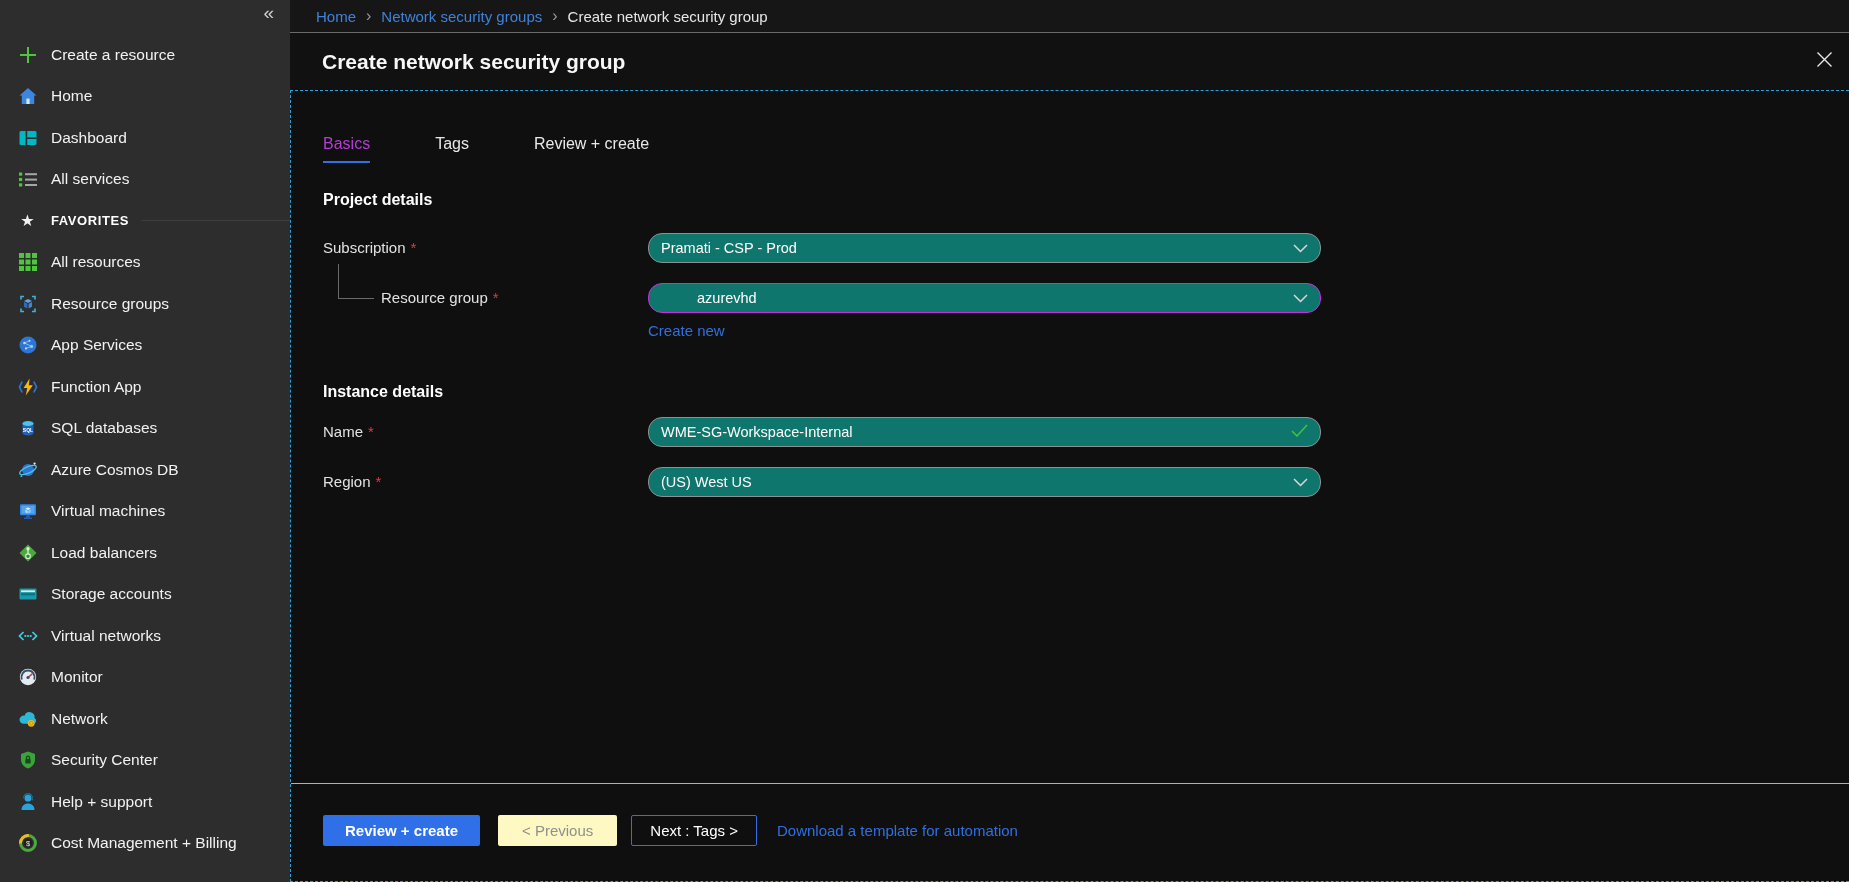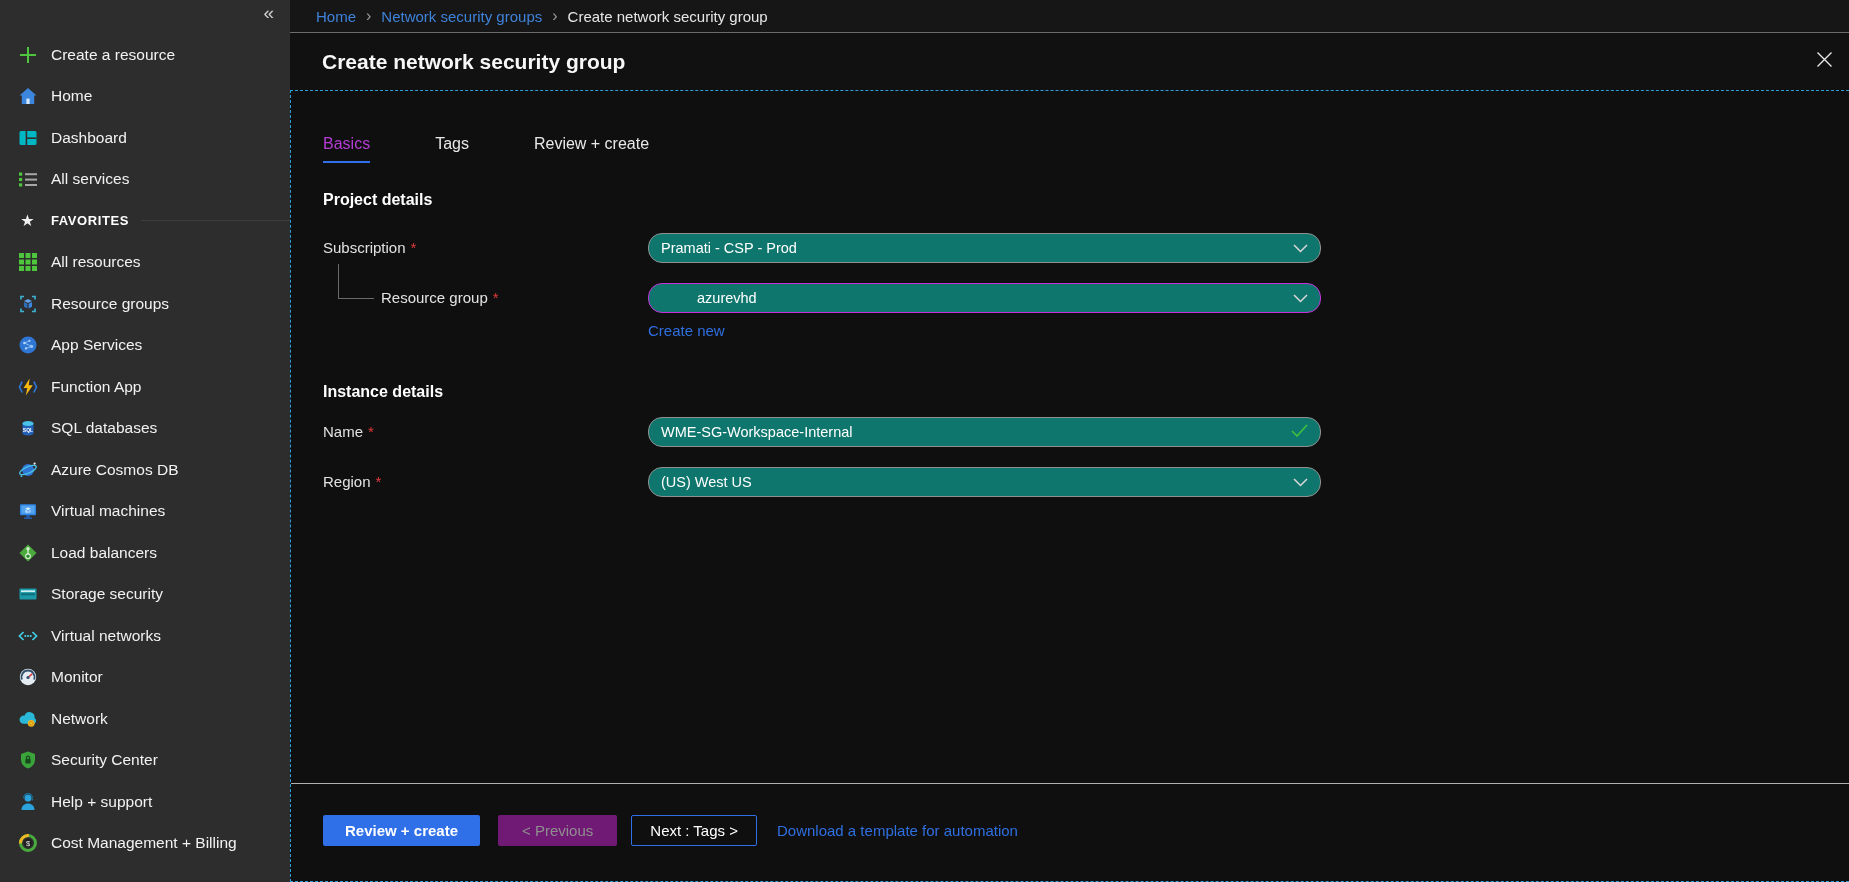--- a/index.html
+++ b/index.html
@@ -75,21 +75,21 @@
   .field-value { white-space:nowrap; }
   .create-new { margin-top:9px; margin-left:325px; font-size:15px; color:#2f6fe0;
                 cursor:pointer; width:fit-content; }
 
   
   .footer-bar { height:98px; border-top:1px solid #b0b0b0; padding:31px 0 0 32px;
                 display:flex; align-items:flex-start; background:#0f0f0f; }
   .btn { height:31px; display:inline-flex; align-items:center; border-radius:2px;
          font-size:15px; cursor:pointer; }
   .btn-primary { background:#2f6fe8; color:#fff; font-weight:600; padding:0 22px; }
-  .btn-secondary { background:#701a75; color:#8f8f8f; padding:0 24px; margin-left:18px; }
+  .btn-secondary { background:#fef9c3; color:#8f8f8f; padding:0 24px; margin-left:18px; }
   .btn-outline { background:transparent; border:1px solid #2f6fe8; color:#fff;
                  padding:0 18px; margin-left:14px; }
   .footer-link { color:#2f6fe0; font-size:15px; margin-left:20px; line-height:31px;
                  cursor:pointer; }
 </style>
 </head>
 <body>
 
 <div class="sidebar">
   <span class="collapse-btn">«</span>
@@ -255,21 +255,21 @@
     </div>
 
     <div class="nav-item">
       <span class="nav-icon">
         <svg width="20" height="20" viewBox="0 0 20 20">
             <rect x="1.5" y="4.5" width="17" height="11" rx="1" fill="#1b9aaa"></rect>
             <rect x="3" y="6.3" width="14" height="1.8" fill="#c8f0f4"></rect>
             <rect x="3" y="9.3" width="14" height="2" fill="#0e6e7a"></rect>
           </svg>
       </span>
-      <span class="nav-label">Storage security</span>
+      <span class="nav-label">Storage accounts</span>
     </div>
 
     <div class="nav-item">
       <span class="nav-icon">
         <svg width="20" height="20" viewBox="0 0 20 20">
             <path d="M5.5 6L1.5 10l4 4M14.5 6l4 4-4 4" stroke="#3fd0e8" stroke-width="1.7" fill="none"></path>
             <circle cx="7.3" cy="10" r="1.1" fill="#3fd0e8"></circle>
             <circle cx="10" cy="10" r="1.1" fill="#3fd0e8"></circle>
             <circle cx="12.7" cy="10" r="1.1" fill="#3fd0e8"></circle>
           </svg>

